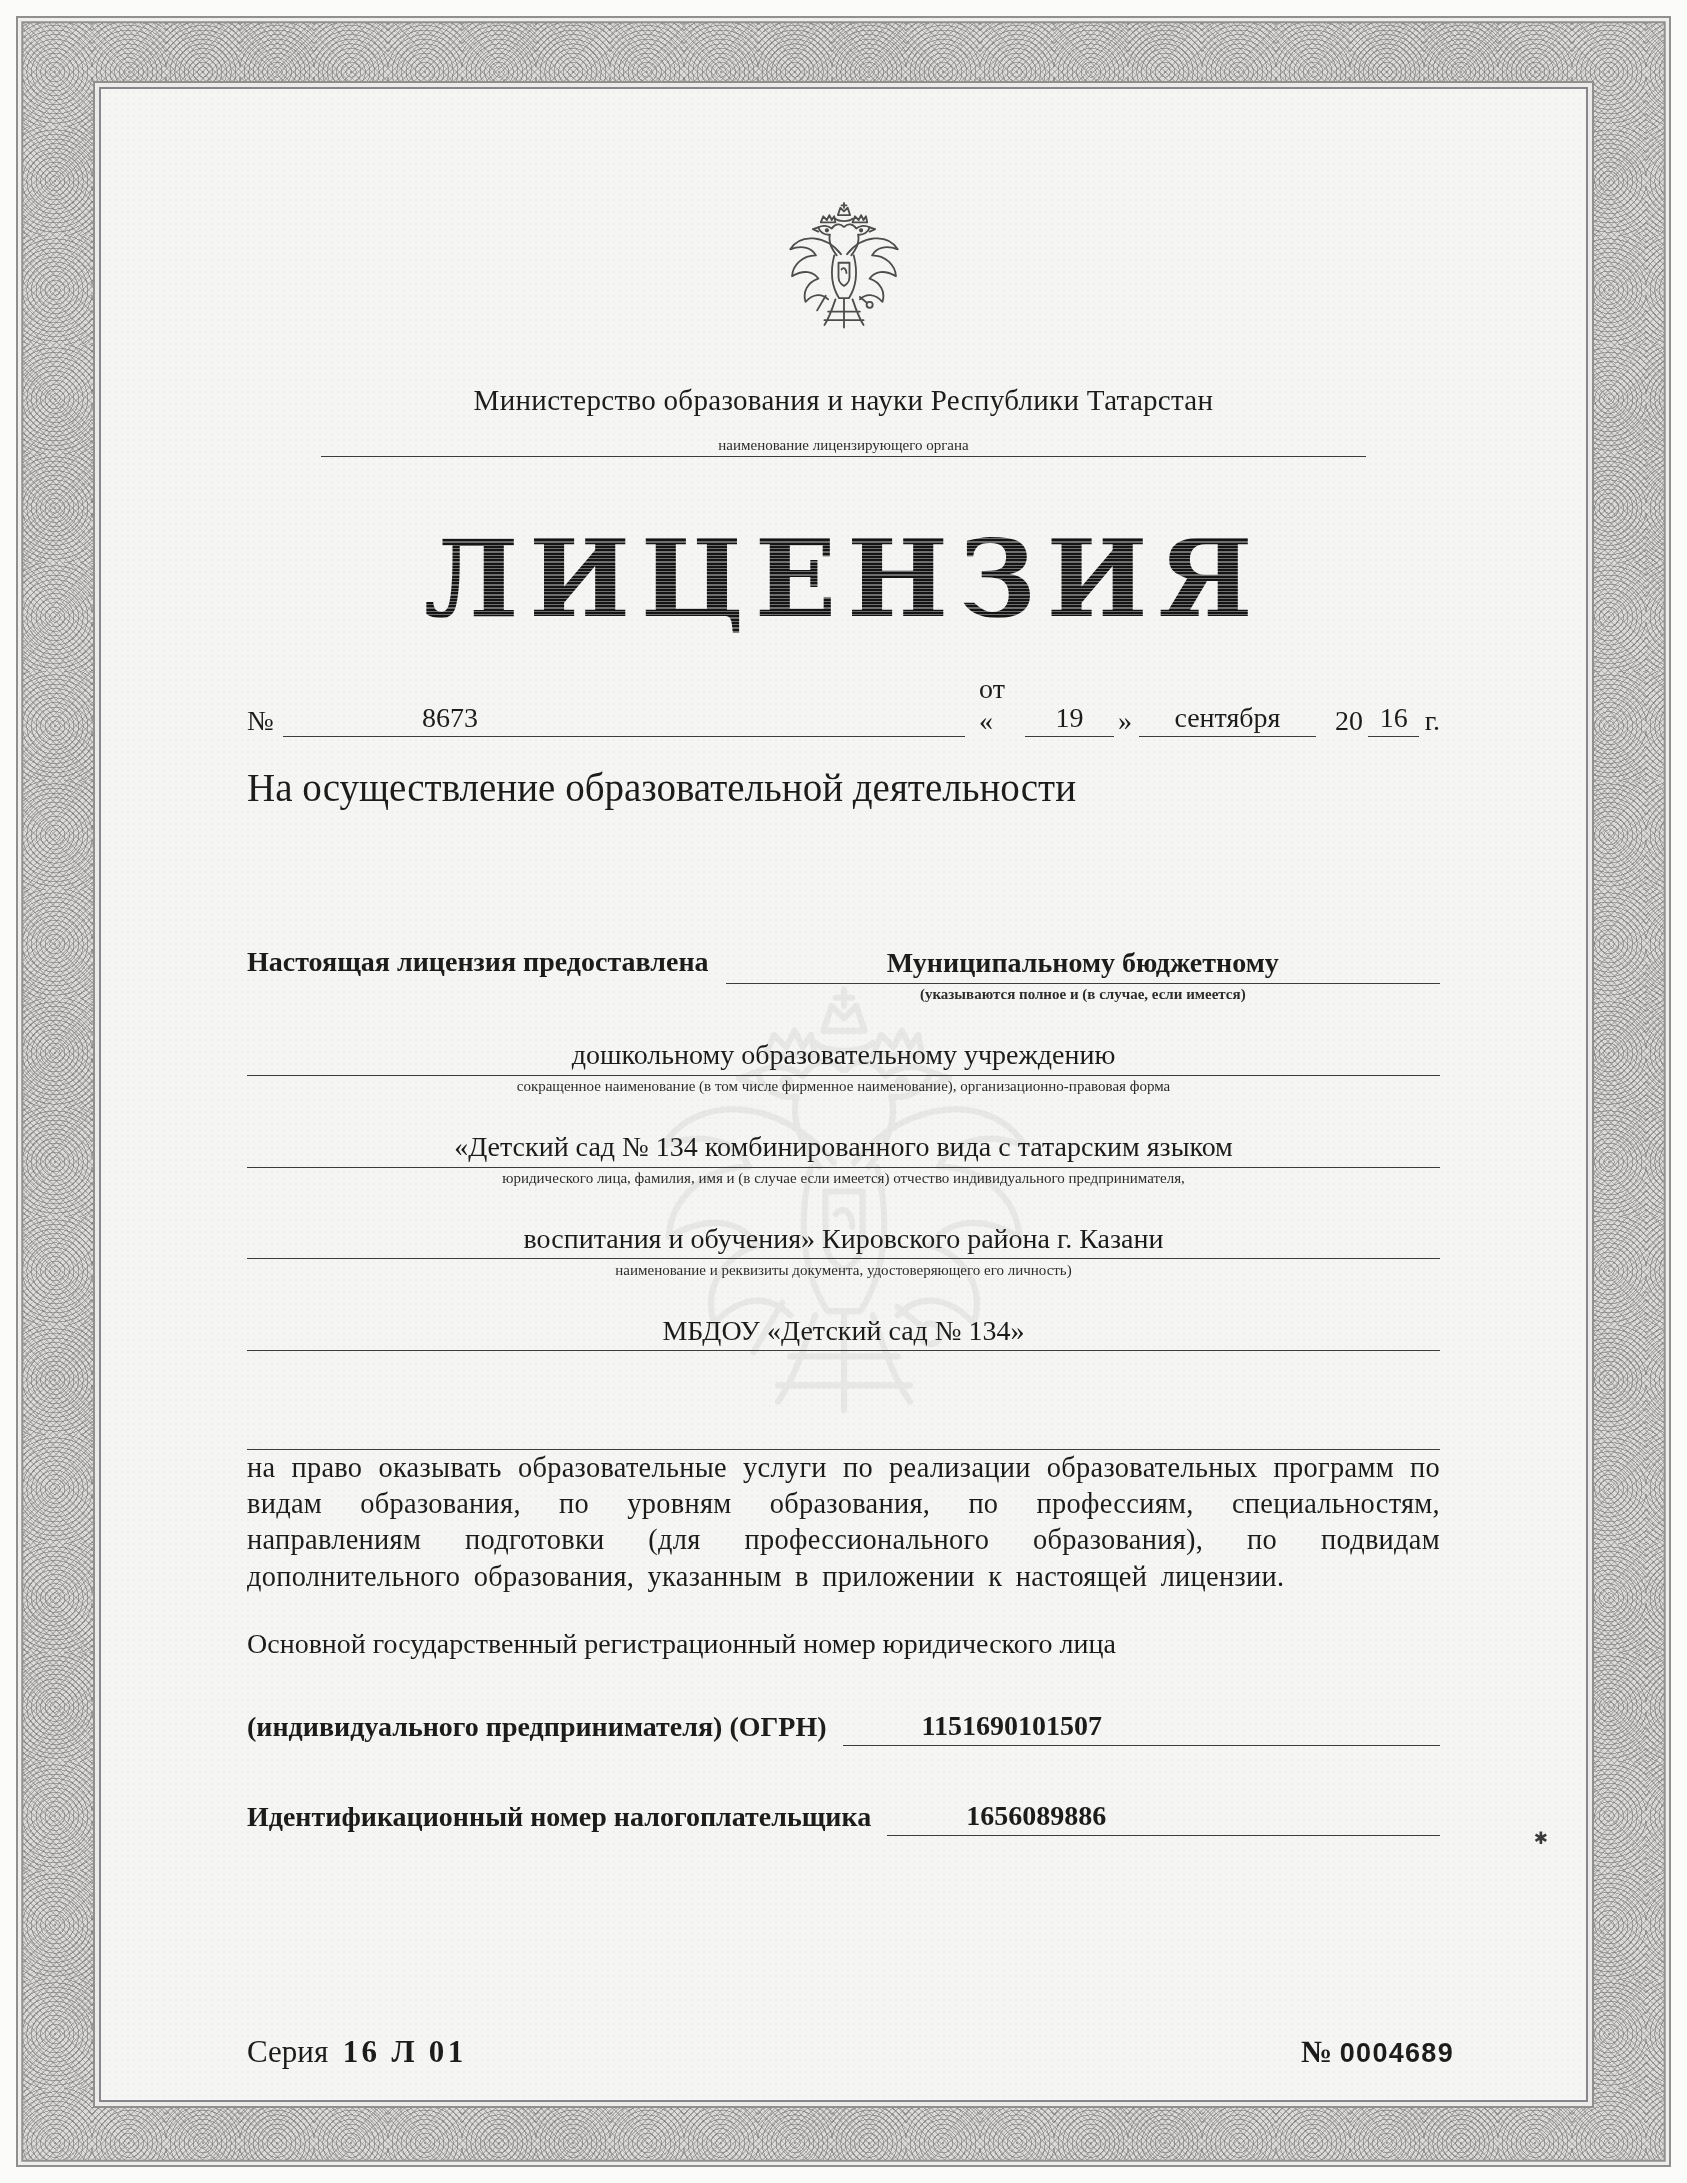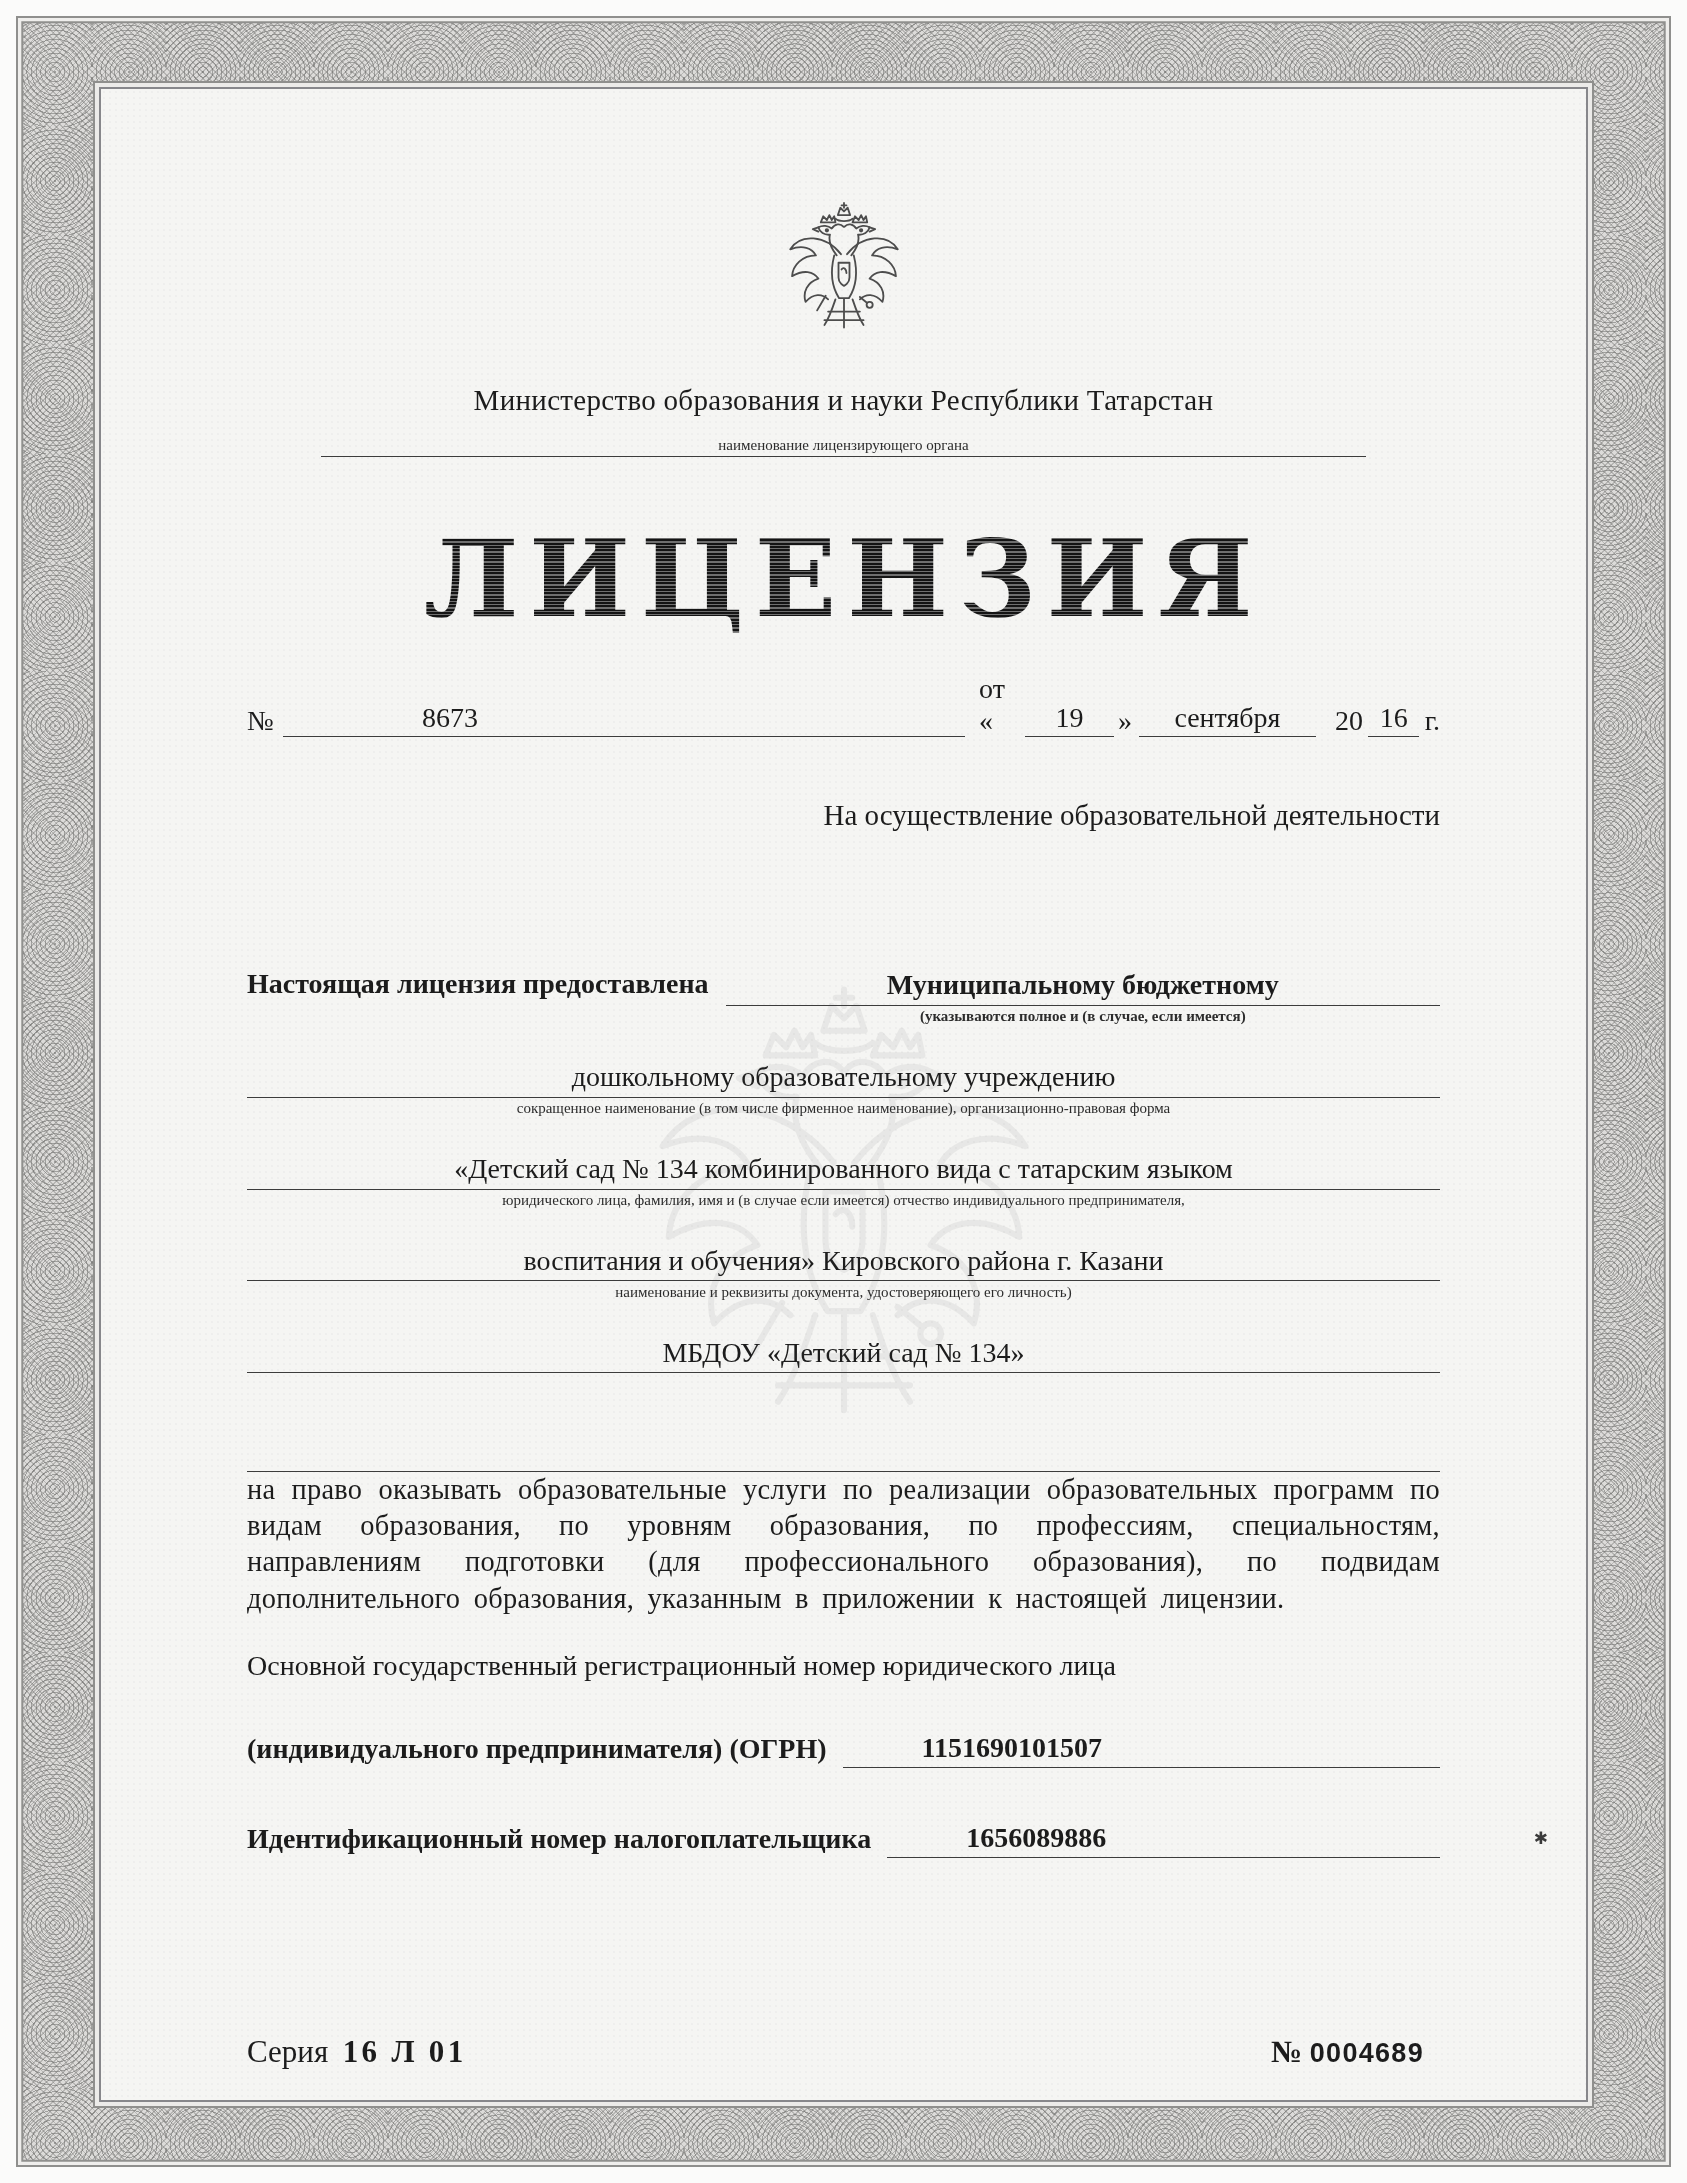--- a/index.html
+++ b/index.html
@@ -50,40 +50,40 @@
   }
   @supports ((-webkit-background-clip:text) or (background-clip:text)) {
     .doc-title {
       background:repeating-linear-gradient(180deg,#141414 0 2px,#6f6f6f 2px 3.3px);
       -webkit-background-clip:text; background-clip:text; color:transparent;
     }
   }
   .num-date-row { margin-top:38px; display:flex; align-items:flex-end; font-size:28px; }
   .num-line { flex:0 0 543px; border-bottom:1.3px solid #3c3c3c; text-align:left; padding:0 0 2.6px 139px; margin-left:9.3px; }
   .u-span { display:inline-block; border-bottom:1.3px solid #3c3c3c; text-align:center; padding-bottom:2.6px; }
-  .subtitle { margin-top:62px; text-align:right; font-size:29px; }
+  .subtitle { margin-top:28px; text-align:left; font-size:39px; }
   .flex-row { display:flex; align-items:flex-end; font-size:28px;font-weight:bold; }
   .grantee-row { margin-top:136px; }
   .grantee-row .row-label { white-space:nowrap; padding-bottom:25px; }
   .field { flex:1 1 auto; margin-left:17px; min-width:0; }
   .field .value { text-align:center; border-bottom:1.3px solid #3c3c3c; padding-bottom:3.3px; font-size:28px; }
   .field .caption { text-align:center; font-size:15px; color:#2c2c2c; margin-top:2.6px; }
   .field-full { margin-top:36px; }
   .blank-rule { margin-top:98px; border-bottom:1.3px solid #3c3c3c; height:0; }
   .body-par {
     font-size:28.4px; line-height:1.27;
     text-align:justify; word-spacing:6px; letter-spacing:0.3px;
   }
   .ogrn-label1 { margin-top:33px; font-size:28px; }
   .ogrn-row { margin-top:50px; }
   .ogrn-row .row-label, .inn-row .row-label { white-space:nowrap; padding-bottom:3.3px; }
   .value-line { flex:1 1 auto; border-bottom:1.3px solid #3c3c3c; margin-left:16px; text-align:left; padding:0 0 3.3px 79px; font-size:28px; }
   .inn-row { margin-top:54px; }
   .footer-row {
-    position:absolute; left:146px; right:162px; bottom:30px;
+    position:absolute; left:146px; right:132px; bottom:30px;
     display:flex; justify-content:space-between; align-items:baseline; font-size:31px;
   }
   .series-value { font-weight:600; letter-spacing:3.3px; margin-left:14.6px; }
   .serial { font-weight:bold; }
   .serial-digits { font-family:Liberation Sans, sans-serif; font-weight:bold; letter-spacing:1.3px; font-size:27px; }
   .scan-mark { position:absolute; right:38px; top:1739px; font-size:17px; color:#1a1a1a; opacity:.85; }
 </style>
 </head>
 <body>
 

